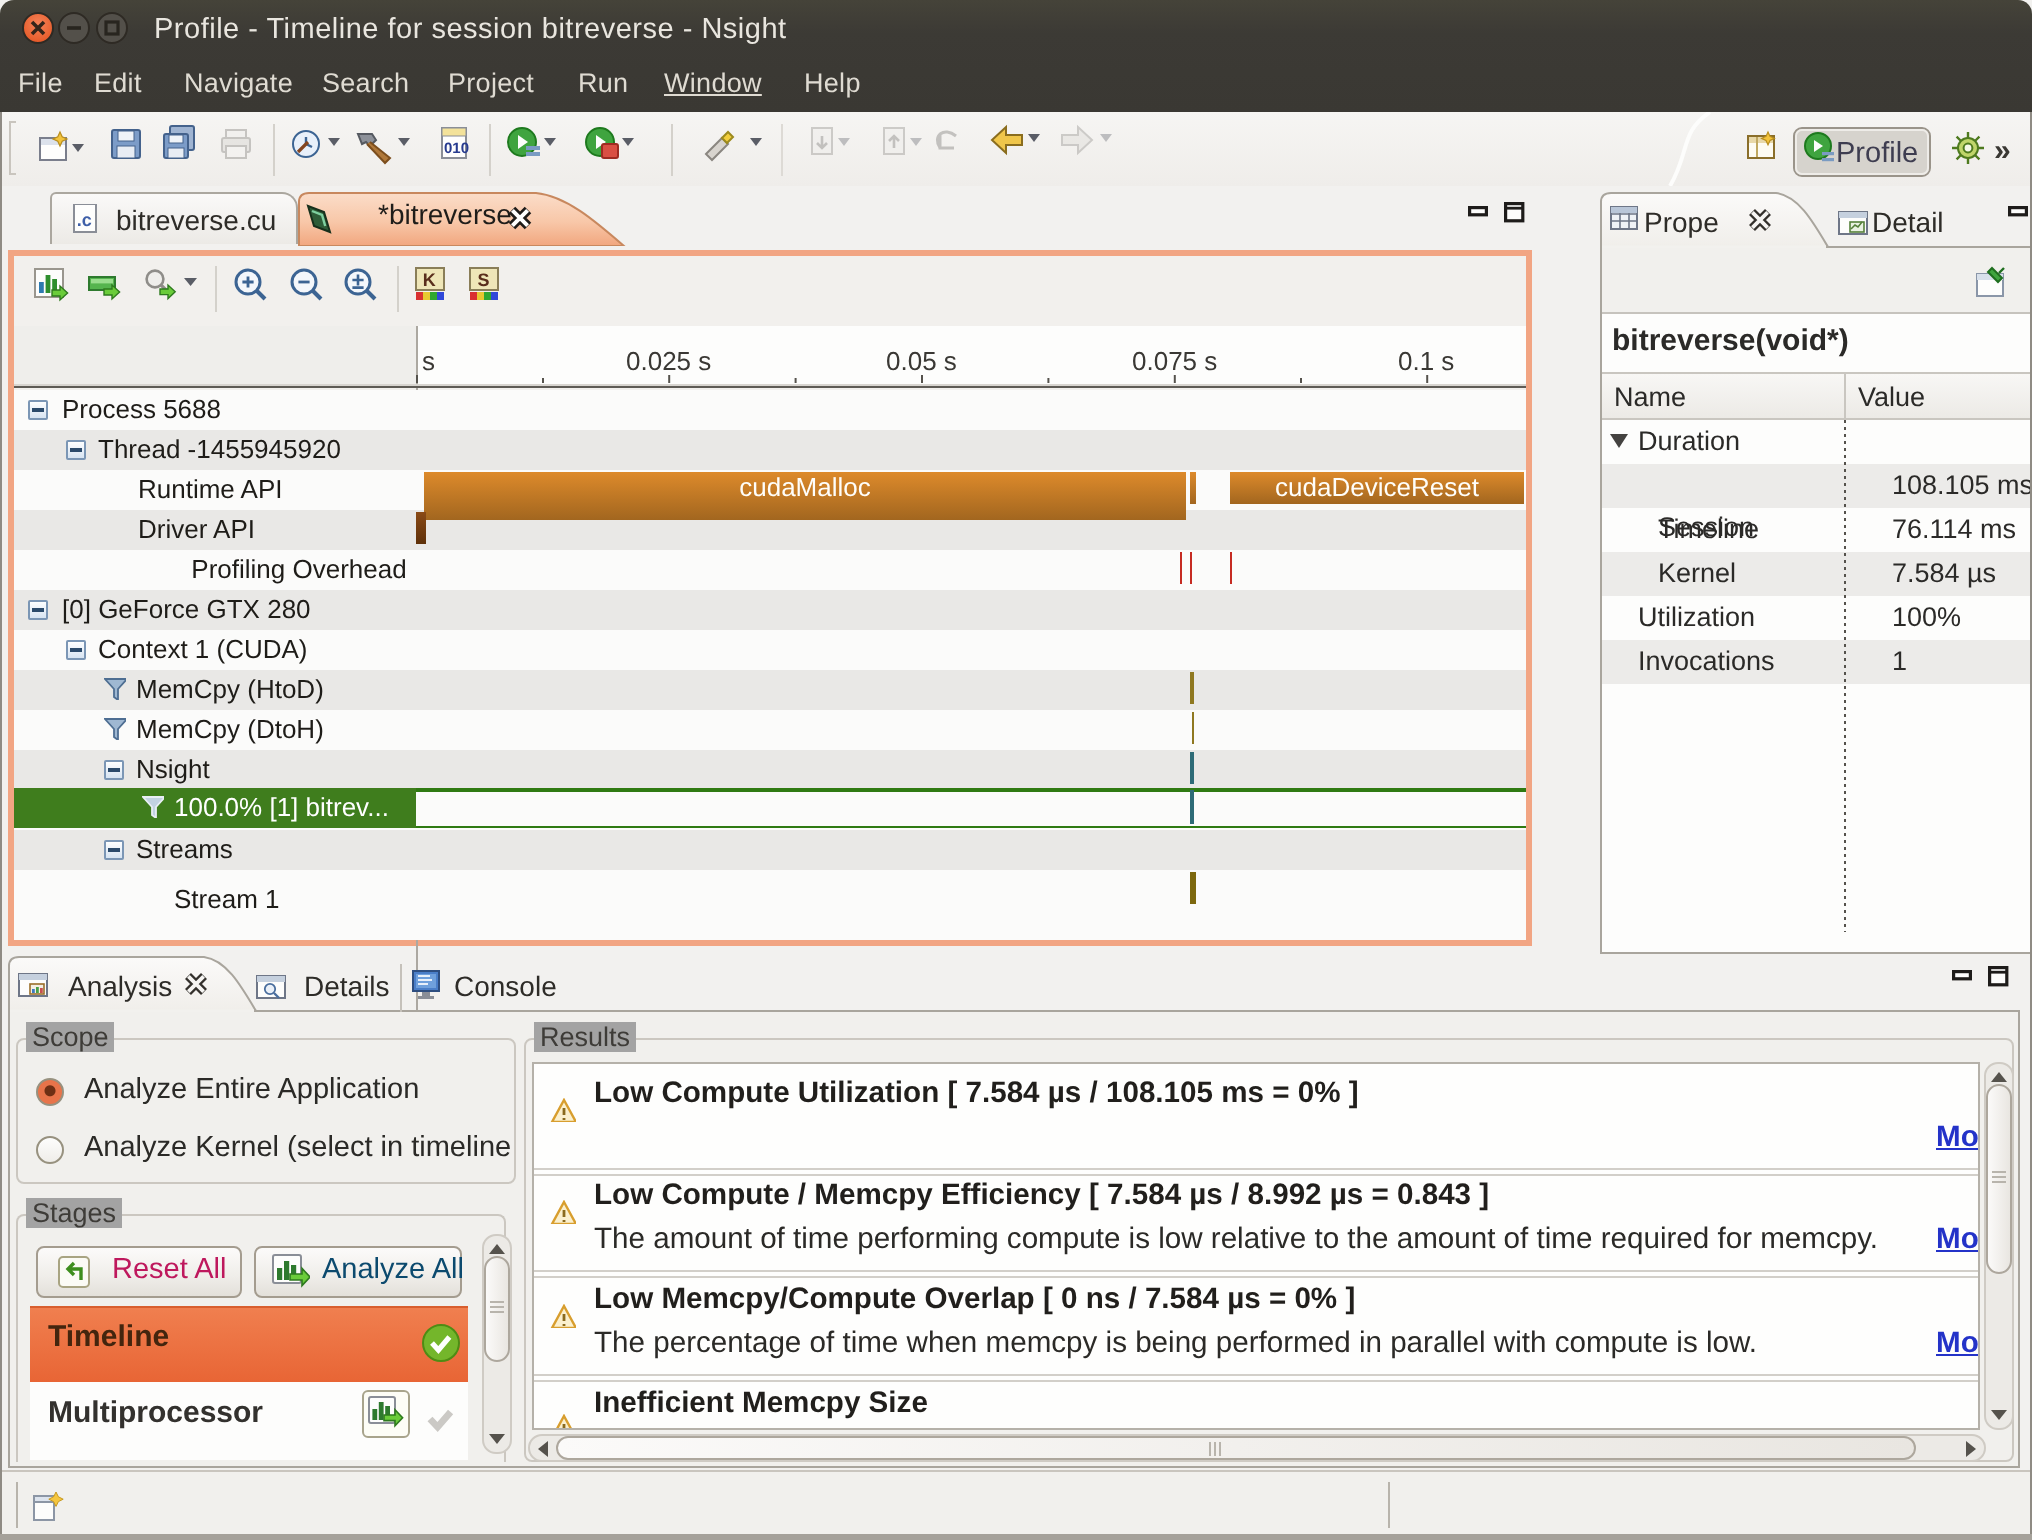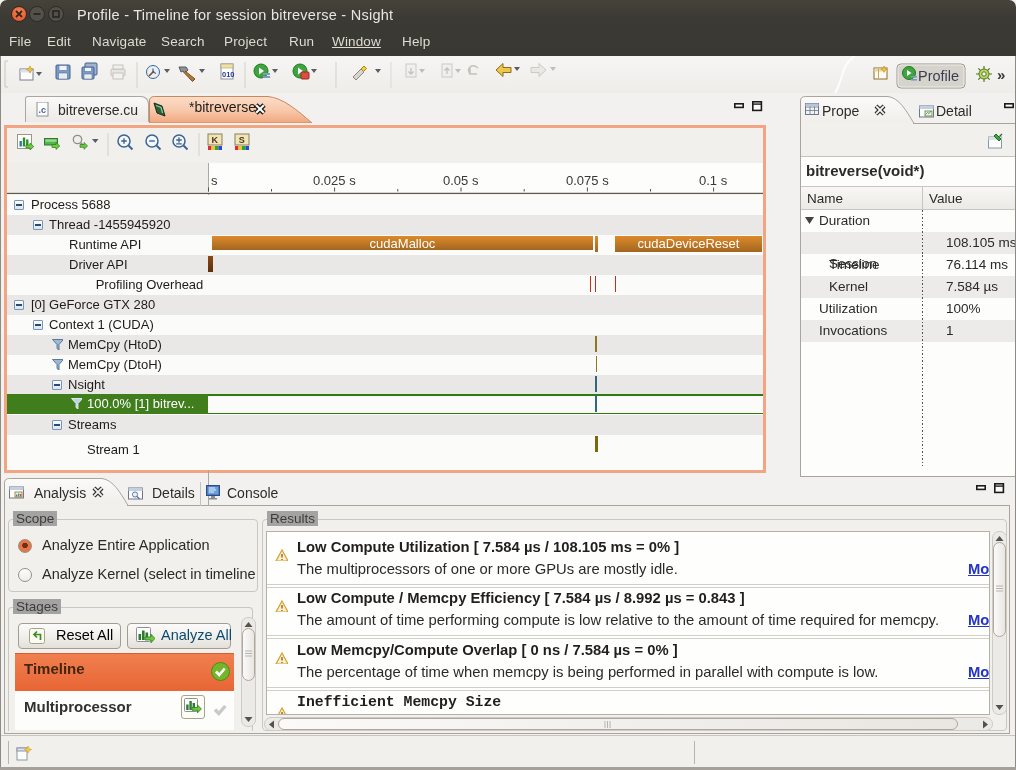--- a/index.html
+++ b/index.html
@@ -349,21 +349,21 @@
       <div class="abs" style="left:201px; top:199px; width:555px; height:1.5px; background:#2F7A12;"></div>
       <div class="abs" style="left:201px; top:217.5px; width:555px; height:1.5px; background:#2F7A12;"></div>
       <svg class="funnel" style="left:64px; top:203px;" width="12" height="12">
           <path d="M0.5 0.5 L11.5 0.5 L7 5.5 L7 11 L5 9.5 L5 5.5 Z" fill="#C2D2E2" stroke="#E8EEF4" stroke-width="0.9"></path>
         </svg>
       <div class="row-lab" style="left:80px; top:199px; color:#FFFFFF;">100.0% [1] bitrev...</div>
       <div class="minus" style="left:45px; top:225px;"></div>
       <div class="row-lab" style="left:61px; top:220px;">Streams</div>
       <div class="row-lab" style="left:80px; top:245px;">Stream 1</div>
 
-      <div class="abs" style="left:205px; top:41px; width:381px; height:14px; background:linear-gradient(#DD8A2B,#A2661F); color:#FFFEFA; font-size:13px; text-align:center; line-height:16px;">cudaMalloc</div>
+      <div class="abs" style="left:205px; top:41px; width:381px; height:24px; background:linear-gradient(#DD8A2B,#A2661F); color:#FFFEFA; font-size:13px; text-align:center; line-height:16px;">cudaMalloc</div>
       <div class="abs" style="left:588px; top:41px; width:2.5px; height:16px; background:linear-gradient(#DD8A2B,#A2661F);"></div>
       <div class="abs" style="left:608px; top:41px; width:147px; height:16px; background:linear-gradient(#DD8A2B,#A2661F); color:#FFFEFA; font-size:13px; text-align:center; line-height:16px;">cudaDeviceReset</div>
       <div class="abs" style="left:200.5px; top:61px; width:5px; height:16px; background:linear-gradient(#8A4A16,#5E3009);"></div>
       <div class="abs" style="left:582.5px; top:81px; width:1.5px; height:16px; background:#C62B22;"></div>
       <div class="abs" style="left:587.5px; top:81px; width:1.5px; height:16px; background:#C62B22;"></div>
       <div class="abs" style="left:607.5px; top:81px; width:1.5px; height:16px; background:#C62B22;"></div>
       <div class="abs" style="left:588px; top:141px; width:1.5px; height:16px; background:#8F7820;"></div>
       <div class="abs" style="left:588.5px; top:161px; width:1.5px; height:16px; background:#8F7820;"></div>
       <div class="abs" style="left:588px; top:181px; width:1.5px; height:16px; background:#2E6B77;"></div>
       <div class="abs" style="left:588px; top:200px; width:1.5px; height:17px; background:#2E6B77;"></div>
@@ -498,21 +498,21 @@
     <div class="abs" style="left:14px; top:90px; width:14px; height:14px; border-radius:50%; border:1px solid #97917F; background:linear-gradient(#FDFDFC,#EFEDE9);"></div>
     <div class="abs" style="left:38px; top:88px; width:215px; font-size:14.5px; color:#2B2A27; white-space:nowrap; overflow:hidden;">Analyze Kernel (select in timeline</div>
 
     <div class="fieldset" style="left:4px; top:129px; width:245px; height:124px; border-bottom:none; border-radius:4px 4px 0 0;"></div>
     <div class="flabel" style="left:9px; top:121px;">Stages</div>
     <div class="btn" style="left:14px; top:145px; width:103px;"></div>
     <svg class="abs" style="left:25px; top:150px;" width="17" height="16">
       <rect x="0.5" y="0.5" width="15" height="15" rx="2" fill="#FBFBF5" stroke="#A8A482"></rect>
       <path d="M11.5 12 l0 -5.5 -6 0 M8 3.5 l-3 3 3 3" stroke="#3E8E1E" stroke-width="1.7" fill="none"></path>
     </svg>
-    <div class="abs" style="left:52px; top:149px; font-size:14.5px; color:#000000;">Reset All</div>
+    <div class="abs" style="left:52px; top:149px; font-size:14.5px; color:#be185d;">Reset All</div>
     <div class="btn" style="left:123px; top:145px; width:104px;"></div>
     <svg class="abs" style="left:132px; top:149px;" width="19" height="18">
       <rect x="0.5" y="0.5" width="14" height="14" rx="1" fill="#FDFDFC" stroke="#8A8E97"></rect>
       <rect x="2.5" y="7" width="2.6" height="6" fill="#2E7A2E"></rect>
         <rect x="6" y="3.5" width="2.6" height="9.5" fill="#2E7A2E"></rect>
         <rect x="9.5" y="5.5" width="2.6" height="7.5" fill="#2E7A2E"></rect>
       <path d="M9 10 l6 0 0 -2.8 4 4.3 -4 4.3 0 -2.8 -6 0 z" fill="#6ACC3A" stroke="#2E7A1E" stroke-width="0.8"></path>
     </svg>
     <div class="abs" style="left:157px; top:149px; font-size:14.5px; color:#0c4a6e;">Analyze All</div>
 
@@ -549,21 +549,20 @@
       </svg>
 
     <div class="fieldset" style="left:258px; top:41px; width:745px; height:212px;"></div>
     <div class="flabel" style="left:263px; top:33px;">Results</div>
     <div class="abs" id="reslist" style="left:262px; top:53px; width:724px; height:184px; background:#FEFEFD; border:1px solid #B5B1A9; overflow:hidden;">
       <svg class="warn" style="left:8px; top:17px;" width="14" height="13">
           <path d="M7 1 L13 12 L1 12 Z" fill="#FBF0CE" stroke="#D89E2E" stroke-width="1.2"></path>
           <path d="M7 5 l0 3.5 M7 10 l0 1" stroke="#8A6A1E" stroke-width="1.4"></path>
         </svg>
       <div class="res-title" style="left:30px; top:7px;">Low Compute Utilization [ 7.584 µs / 108.105 ms = 0% ]</div>
-      <div class="res-desc" style="left:30px; top:29px;">The multiprocessors of one or more GPUs are mostly idle.</div>
       <div class="molink" style="left:701px; top:29px;">Mo</div>
       <div class="abs" style="left:0; top:52px; width:724px; height:1px; background:#D2CFC9;"></div>
       <div class="abs" style="left:0; top:55px; width:724px; height:1px; background:#D2CFC9;"></div>
       <svg class="warn" style="left:8px; top:68px;" width="14" height="13">
           <path d="M7 1 L13 12 L1 12 Z" fill="#FBF0CE" stroke="#D89E2E" stroke-width="1.2"></path>
           <path d="M7 5 l0 3.5 M7 10 l0 1" stroke="#8A6A1E" stroke-width="1.4"></path>
         </svg>
       <div class="res-title" style="left:30px; top:58px;">Low Compute / Memcpy Efficiency [ 7.584 µs / 8.992 µs = 0.843 ]</div>
       <div class="res-desc" style="left:30px; top:80px;">The amount of time performing compute is low relative to the amount of time required for memcpy.</div>
       <div class="molink" style="left:701px; top:80px;">Mo</div>
@@ -575,21 +574,21 @@
         </svg>
       <div class="res-title" style="left:30px; top:110px;">Low Memcpy/Compute Overlap [ 0 ns / 7.584 µs = 0% ]</div>
       <div class="res-desc" style="left:30px; top:132px;">The percentage of time when memcpy is being performed in parallel with compute is low.</div>
       <div class="molink" style="left:701px; top:132px;">Mo</div>
       <div class="abs" style="left:0; top:155px; width:724px; height:1px; background:#D2CFC9;"></div>
       <div class="abs" style="left:0; top:158px; width:724px; height:1px; background:#D2CFC9;"></div>
       <svg class="warn" style="left:8px; top:175px;" width="14" height="13">
           <path d="M7 1 L13 12 L1 12 Z" fill="#FBF0CE" stroke="#D89E2E" stroke-width="1.2"></path>
           <path d="M7 5 l0 3.5 M7 10 l0 1" stroke="#8A6A1E" stroke-width="1.4"></path>
         </svg>
-      <div class="res-title" style="left:30px; top:162px;font-family:Liberation Mono, monospace;">Inefficient Memcpy Size</div>
+      <div class="res-title" style="left:30px; top:162px;">Inefficient Memcpy Size</div>
     </div>
 
     <div class="scroll-track" style="left:988px; top:53px; width:15px; height:184px; border-radius:7px;"></div>
     <svg class="abs" style="left:991px; top:57px;" width="9" height="8">
         <path d="M0.5 6 l4 -5 4 5 z" fill="#55524C"></path>
       </svg>
     <svg class="abs" style="left:991px; top:226px;" width="9" height="8">
         <path d="M0.5 1 l4 5 4 -5 z" fill="#55524C"></path>
       </svg>
     <div class="scroll-thumb" style="left:989px; top:64px; width:13px; height:95px;"></div>

